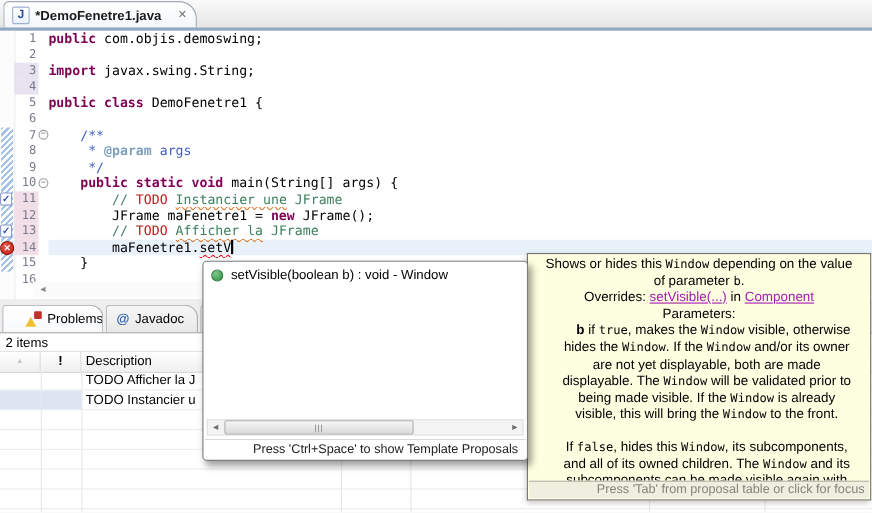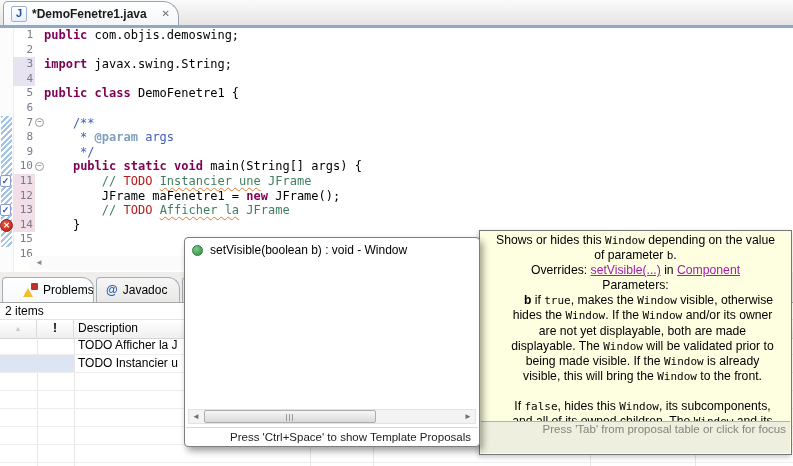--- a/index.html
+++ b/index.html
@@ -86,21 +86,21 @@
   .prow{position:relative;height:17px;border-bottom:1px solid #EDEDED;}
   .pc{position:absolute;top:0;height:100%;box-sizing:border-box;}
   .pc1{left:0;width:37px;}
   .pc2{left:37px;width:37px;}
   .cellsel{background:#DCE5F1;}
   .pcdesc{position:absolute;left:74px;right:0;top:0;height:17px;line-height:16px;font-size:12px;
           padding-left:4px;white-space:nowrap;z-index:1;}
   .vline{position:absolute;top:0;bottom:0;width:1px;background:#E6E6E6;}
 
   
-  .cpopup{position:absolute;left:184px;top:237px;width:296px;height:210px;box-sizing:border-box;
+  .cpopup{position:absolute;left:184px;top:237px;width:296px;height:182px;box-sizing:border-box;
           background:#FFF;border:1px solid #7E7E7E;border-radius:4px;
           box-shadow:3px 4px 7px rgba(0,0,0,.38);z-index:30;}
   .citem{display:flex;align-items:center;gap:7px;padding:5px 6px 0 7px;font-size:12px;cursor:pointer;}
   .cdot{width:9px;height:9px;border-radius:50%;flex:0 0 9px;
         background:radial-gradient(circle at 35% 30%,#7CC98A,#2F8A44);border:1px solid #2E7A3C;}
   .cscroll{position:absolute;left:3px;right:3px;bottom:22px;height:15px;background:#F3F3F3;
            border:1px solid #E2E2E2;box-sizing:border-box;}
   .cs-arrow{position:absolute;top:0;width:14px;height:13px;color:#6F6F6F;font-size:8px;
             line-height:13px;text-align:center;cursor:pointer;}
   .cs-left{left:0;} .cs-right{right:0;}
@@ -116,21 +116,21 @@
   .jpopup{position:absolute;left:479px;top:230px;width:313px;height:225px;box-sizing:border-box;
           background:#FEFEE1;border:1px solid #767676;z-index:29;box-shadow:-1px 2px 5px rgba(0,0,0,.22);}
   .jbody{position:absolute;left:0;top:0;right:0;bottom:17px;overflow:hidden;
          padding:2px 16px;font-size:12.2px;line-height:15.1px;text-align:center;}
   .seg-m{font-family:"DejaVu Sans Mono",monospace;font-size:11px;}
   .seg-b{font-weight:normal;}
   .seg-bm{font-weight:bold;}
   .seg-link{color:#a21caf;text-decoration:underline;cursor:pointer;}
   .jd-param{margin-left:14px;text-indent:12px;}
   .jd-para2{margin-left:14px;margin-top:15px;}
-  .jfooter{position:absolute;left:1px;right:1px;bottom:1px;height:32px;background:#EFEFDF;
+  .jfooter{position:absolute;left:1px;right:1px;bottom:1px;height:16px;background:#EFEFDF;
            border-top:1px solid #B5B5A5;color:#84847A;font-size:11.5px;text-align:right;
            padding:1px 4px 0 0;box-sizing:border-box;}
 </style>
 </head>
 <body>
 
 <div class="screen">
 
   <div class="tabstrip">
     <div class="etab">
@@ -177,20 +177,21 @@
         <div class="cline"></div>
         <div class="cline"><span class="seg-k">public class</span><span class="seg-p"> DemoFenetre1 {</span></div>
         <div class="cline"></div>
         <div class="cline"><span class="seg-j">    /**</span></div>
         <div class="cline"><span class="seg-j">     * </span><span class="seg-jt">@param</span><span class="seg-j"> args</span></div>
         <div class="cline"><span class="seg-j">     */</span></div>
         <div class="cline"><span class="seg-p">    </span><span class="seg-k">public static void</span><span class="seg-p"> main(String[] args) {</span></div>
         <div class="cline"><span class="seg-c">        // </span><span class="seg-t">TODO</span><span class="seg-c"> </span><span class="seg-sw">Instancier une</span><span class="seg-c"> JFrame</span></div>
         <div class="cline"><span class="seg-p">        JFrame maFenetre1 = </span><span class="seg-k">new</span><span class="seg-p"> JFrame();</span></div>
         <div class="cline"><span class="seg-c">        // </span><span class="seg-t">TODO</span><span class="seg-c"> </span><span class="seg-sw">Afficher la</span><span class="seg-c"> JFrame</span></div>
+        <div class="cline cur"><span class="seg-p">        maFenetre1.</span><span class="seg-ew">setV</span><span class="caret"></span></div>
         <div class="cline"><span class="seg-p">    }</span></div>
         <div class="cline"></div>
       </div>
     <div class="ehscroll">
       <span class="arr">◄</span>
     </div>
   </div>
 
   <div class="bottompanel">
     <div class="ptabs">

